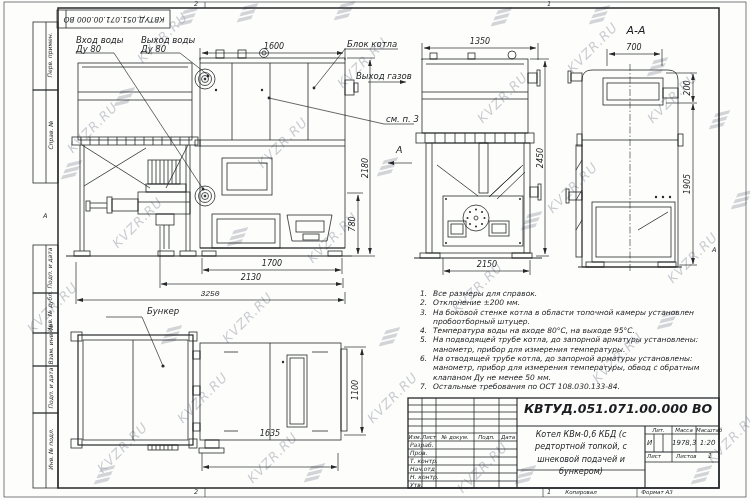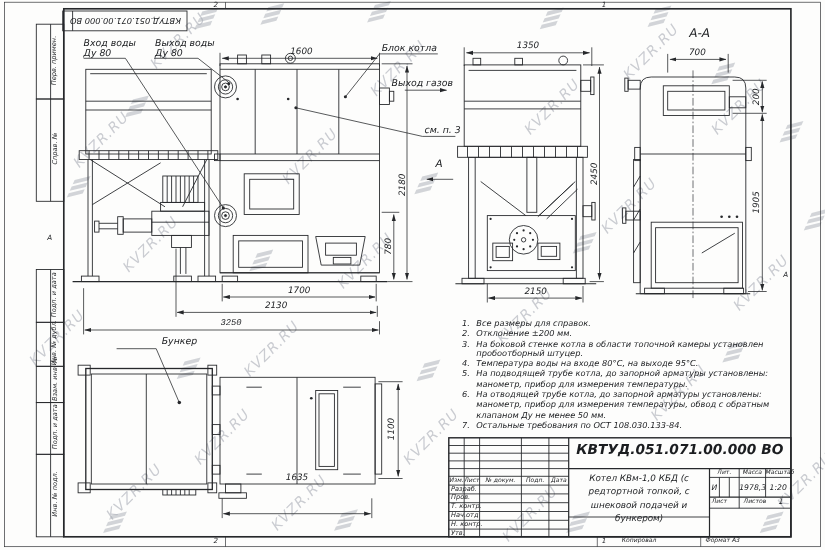--- a/index.html
+++ b/index.html
@@ -482,21 +482,21 @@
         <span class="note-num">6.</span>
         <span class="note-text">На отводящей трубе котла, до запорной арматуры установлены: манометр, прибор для измерения температуры, обвод с обратным клапаном Ду не менее 50 мм.</span>
       </div>
     <div class="note-row">
         <span class="note-num">7.</span>
         <span class="note-text">Остальные требования по ОСТ 108.030.133-84.</span>
       </div>
   </div>
 
   <div class="tb tb-doc">КВТУД.051.071.00.000 ВО</div>
-  <div class="tb tb-product">Котел КВм-1,0 КБД (с редтортной топкой, с шнековой подачей и бункером)</div>
+  <div class="tb tb-product">Котел КВм-0,6 КБД (с редтортной топкой, с шнековой подачей и бункером)</div>
   <div class="tb tb-h" style="left:408px;top:435px;width:14px;">Изм.</div>
   <div class="tb tb-h" style="left:422px;top:435px;width:14px;">Лист</div>
   <div class="tb tb-h" style="left:436px;top:435px;width:38px;">№ докум.</div>
   <div class="tb tb-h" style="left:474px;top:435px;width:25px;">Подп.</div>
   <div class="tb tb-h" style="left:499px;top:435px;width:18px;">Дата</div>
   <div class="tb tb-row" style="left:410px;top:442px;">Разраб.</div>
   <div class="tb tb-row" style="left:410px;top:450px;">Пров.</div>
   <div class="tb tb-row" style="left:410px;top:458px;">Т. контр.</div>
   <div class="tb tb-row" style="left:410px;top:466px;">Нач.отд</div>
   <div class="tb tb-row" style="left:410px;top:474px;">Н. контр.</div>

